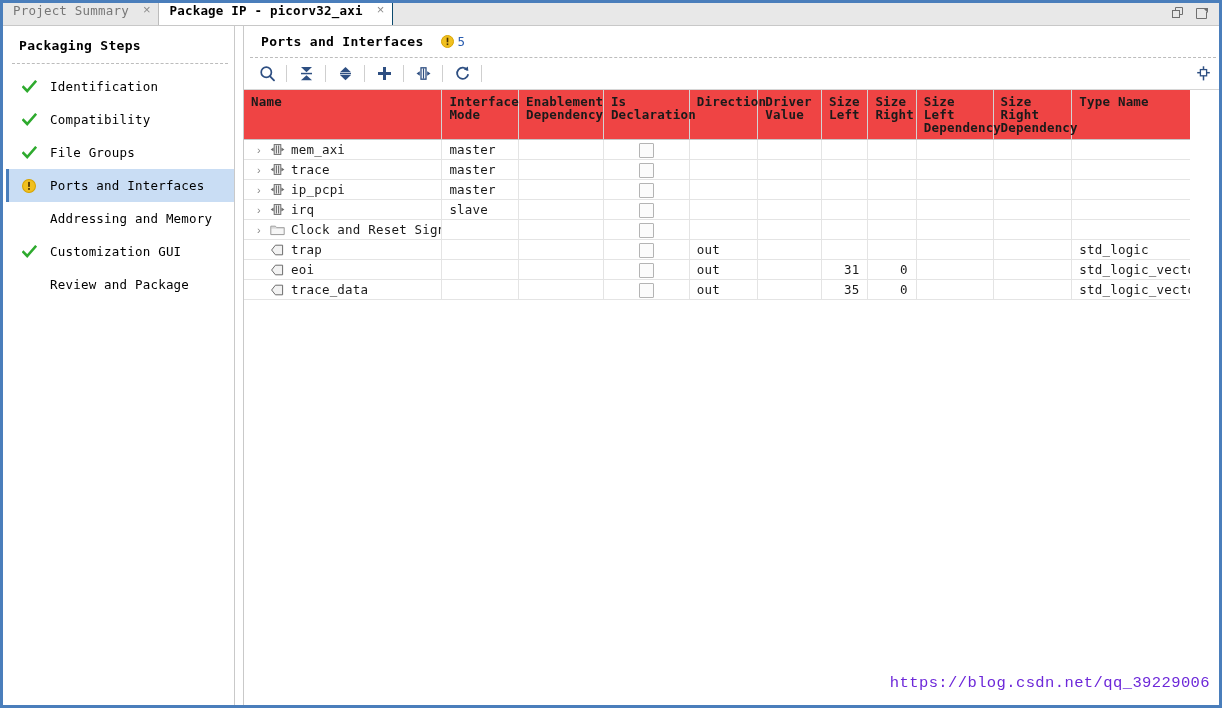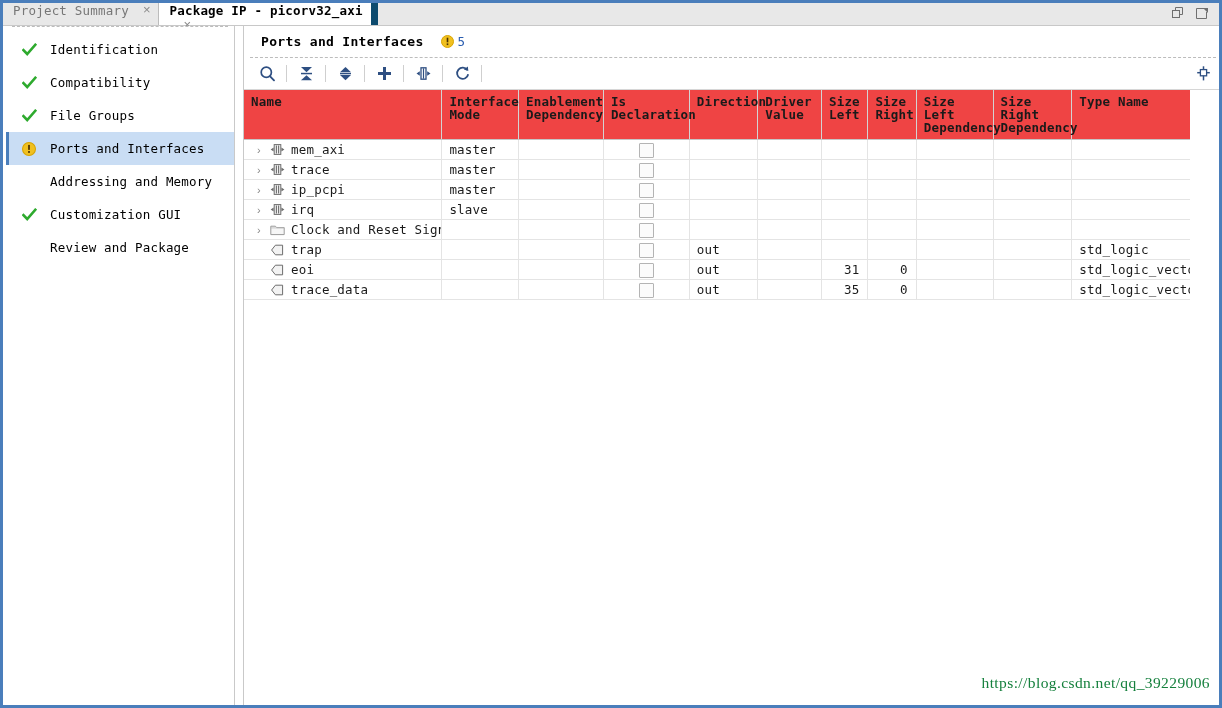--- a/index.html
+++ b/index.html
@@ -41,22 +41,21 @@
     color: #6e6e6e;
     background: #e8e8e8;
     border-right: 1px solid #bcbcbc;
     cursor: default;
   }
   .tab.inactive .tab-label { color: #777777; }
   .tab.active {
     background: #ffffff;
     color: #000000;
     font-weight: bold;
-    border-right: 7px solid #0c4a6e;
-    flex-direction: column;
+    border-right: 1px solid #0c4a6e;
   }
   .tab-label { white-space: nowrap; letter-spacing: 0.2px; }
   .tab-close {
     margin-left: 14px;
     color: #8a8a8a;
     font-size: 13px;
     line-height: 1;
     cursor: pointer;
     font-family: "Liberation Sans", sans-serif;
   }
@@ -288,22 +287,22 @@
   .c-szr   { width: 48px; }
   .c-szld  { width: 76px; }
   .c-szrd  { width: 78px; }
   .c-type  { width: 117px; }
 
   .watermark {
     position: absolute;
     right: 9px;
     bottom: 13px;
     font-size: 15.5px;
-    color: #15803d;
-    font-family: Liberation Serif, serif;
+    color: #6d28d9;
+    font-family: Liberation Mono, monospace;
     letter-spacing: 0.4px;
     user-select: none;
   }
 </style>
 </head>
 <body>
 
 <div id="app">
 
   <div class="tabbar">
@@ -322,20 +321,21 @@
         <polyline points="3.5,3.5 3.5,0.5 10.5,0.5 10.5,7.5 7.5,7.5" fill="none" stroke="#6f6f6f"></polyline>
       </svg>
       <svg class="win-btn" viewBox="0 0 14 14">
         <polyline points="10.5,1.5 1.5,1.5 1.5,11.5 11.5,11.5 11.5,5" fill="none" stroke="#6f6f6f"></polyline>
         <polygon points="8,1 13,1 13,6" fill="#6f6f6f"></polygon>
       </svg>
     </div>
   </div>
 
   <div class="sidebar">
+    <div class="sidebar-title">Packaging Steps</div>
     <div class="sidebar-sep"></div>
     <div id="steps">
         <div class="step">
           <span class="step-icon">
             <svg width="15" height="14" viewBox="0 0 15 14">
               <path d="M1.5 7.2 L5.2 11.0 L13.3 1.8" fill="none" stroke="#2eaa2e" stroke-width="2.6" stroke-linecap="square"></path>
             </svg>
           </span>
           <span class="step-label">Identification</span>
         </div>

